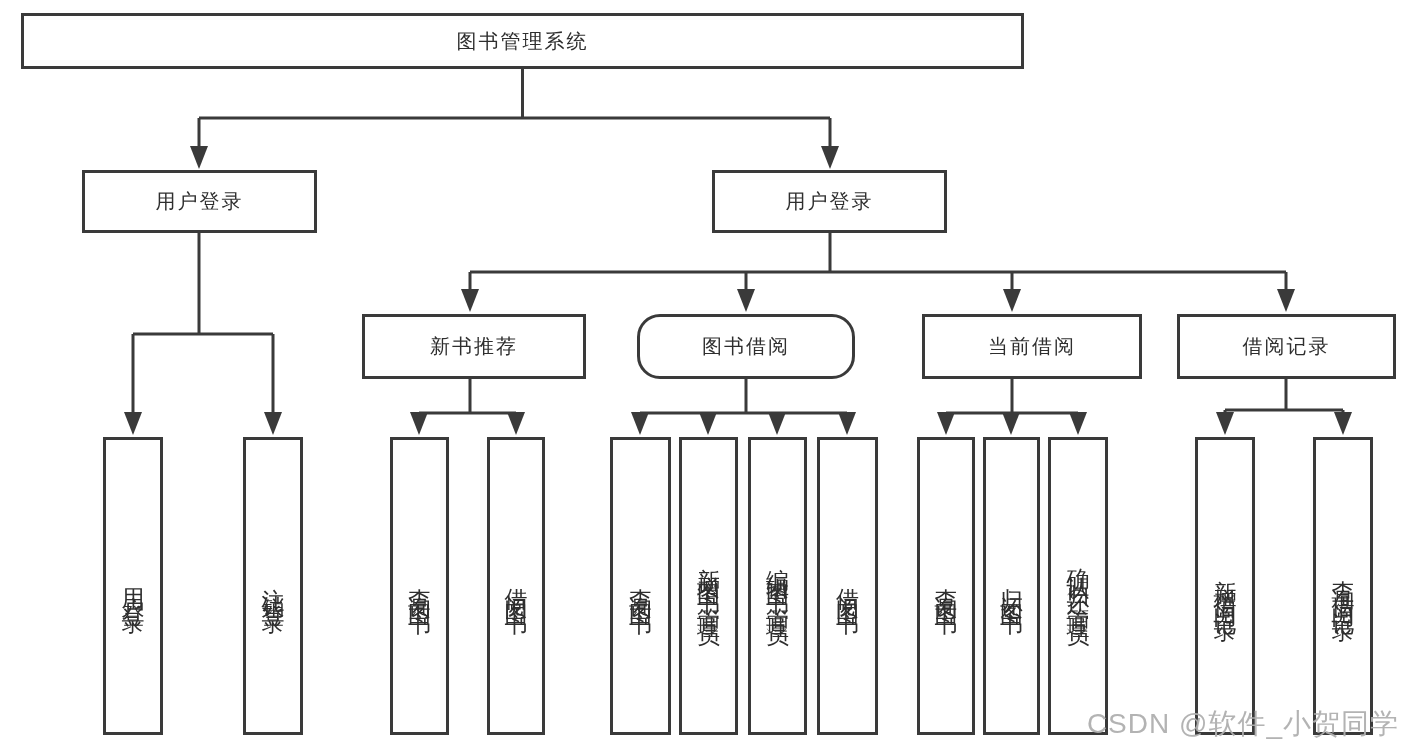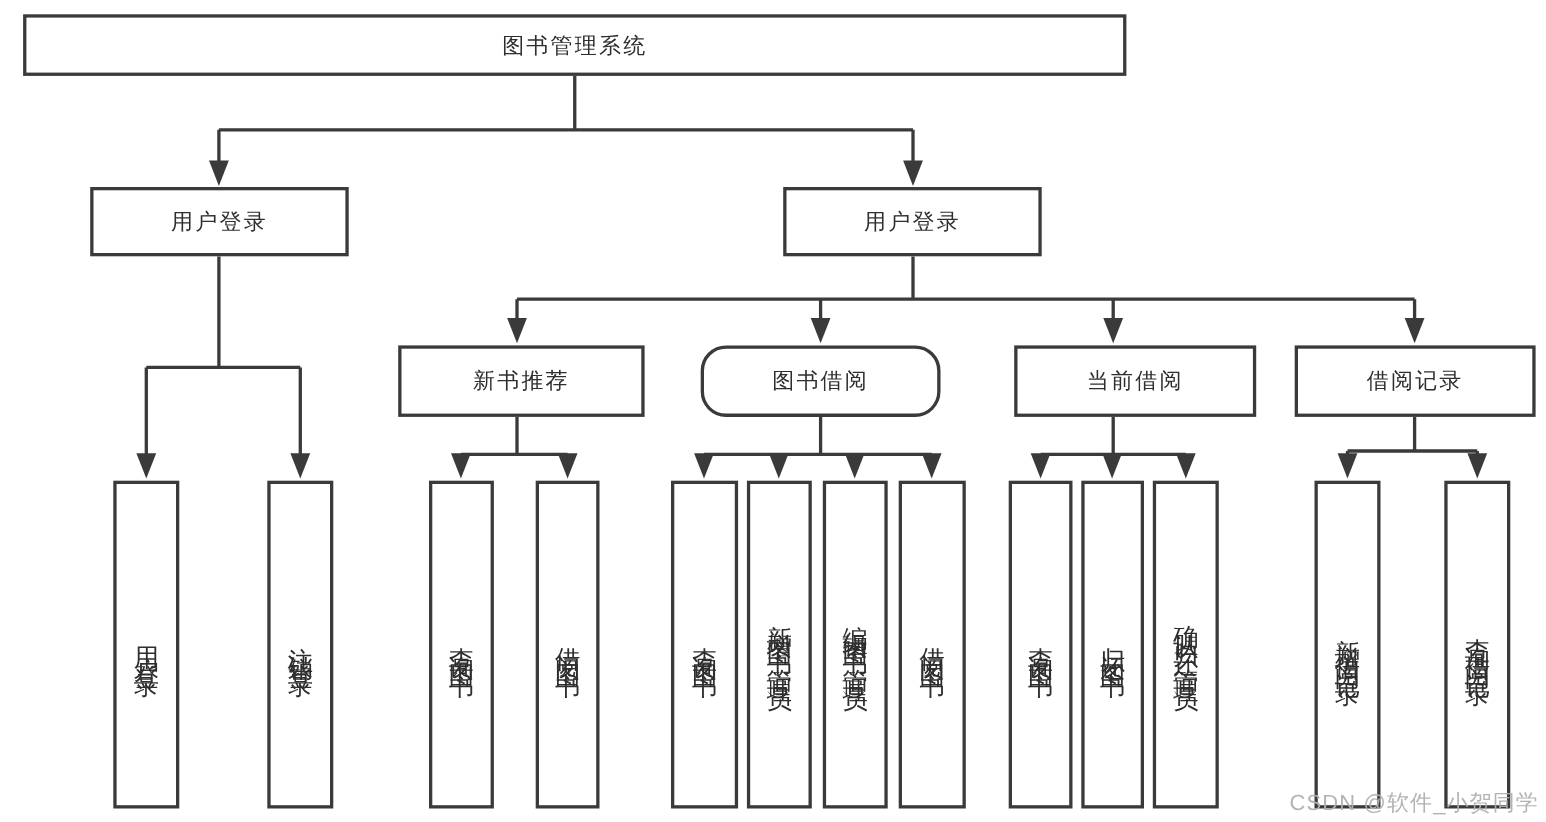--- a/index.html
+++ b/index.html
@@ -5,21 +5,21 @@
   html,body{margin:0;padding:0;background:#ffffff;}
   body{width:1405px;height:747px;overflow:hidden;
        font-family:"Liberation Sans","DejaVu Sans",sans-serif;color:#2e2e2e;}
   .stage{position:relative;width:1405px;height:747px;background:#ffffff;}
   svg.wires{position:absolute;left:0;top:0;width:1405px;height:747px;pointer-events:none;}
   .node{position:absolute;box-sizing:border-box;background:#ffffff;
         border:3px solid #3a3a3a;display:flex;align-items:center;justify-content:center;}
   .h-label{font-size:20px;letter-spacing:2px;white-space:nowrap;color:#2e2e2e;}
   .leaf .v-label{writing-mode:vertical-lr;font-size:23px;letter-spacing:8px;
         line-height:1;color:#2e2e2e;}
-  .watermark{position:absolute;right:6px;bottom:4px;font-size:20px;letter-spacing:1px;
+  .watermark{position:absolute;right:6px;bottom:4px;font-size:28px;letter-spacing:1px;
         color:rgba(175,175,175,0.95);white-space:nowrap;}
 </style>
 </head>
 <body>
 
 <div class="stage">
 
   <svg class="wires" viewBox="0 0 1405 747">
     <g stroke="#3a3a3a" stroke-width="3" fill="none">
 

